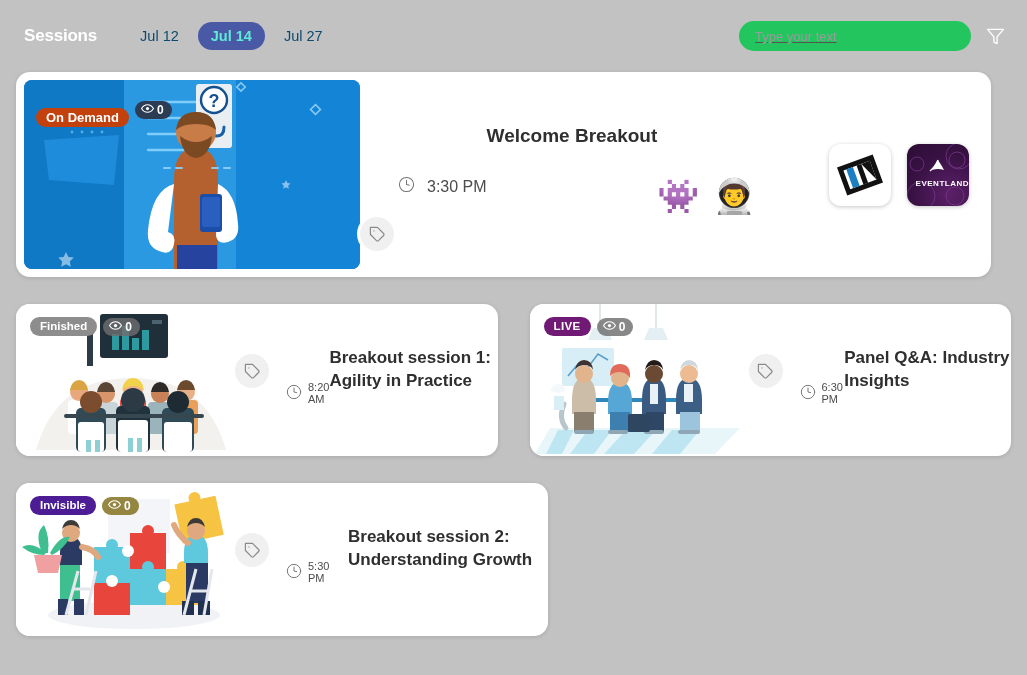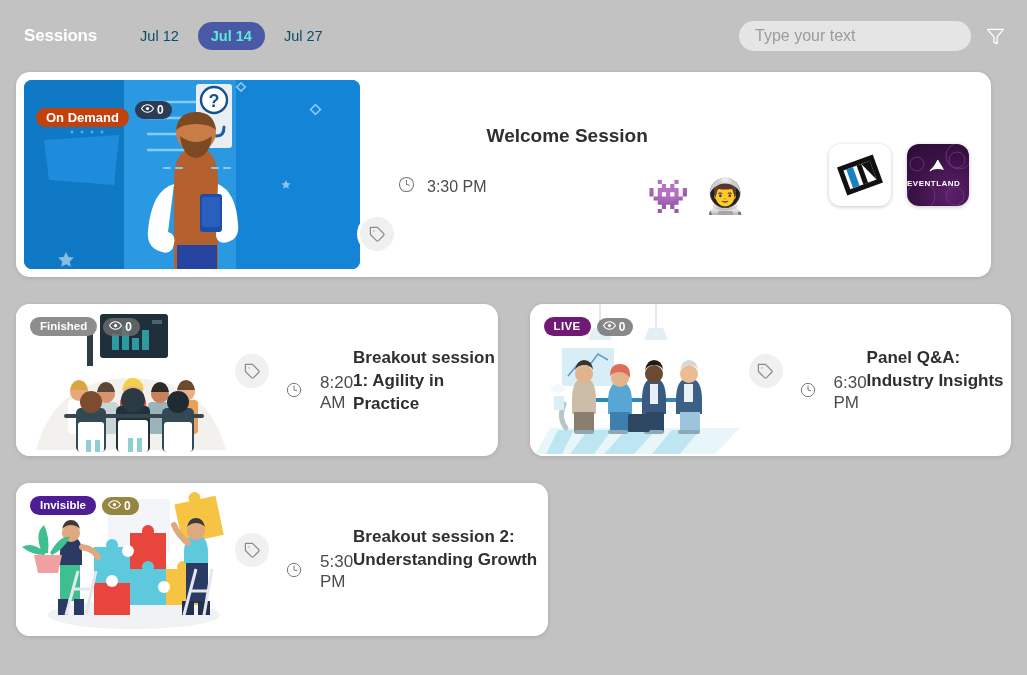--- a/index.html
+++ b/index.html
@@ -50,29 +50,30 @@
   }
   .header-right {
     margin-left: auto;
     display: flex;
     align-items: center;
     gap: 14px;
   }
   .search-box {
     width: 200px;
     height: 30px;
-    background: #e5e5e5;
+    background: #22c55e;
     border: none;
     border-radius: 16px;
     padding: 0 16px;
-    font-size: 16px;
+    font-size: 13px;
     font-family: "Liberation Sans", sans-serif;
     color: #555;
     outline: none;
     box-sizing: content-box;
+    text-decoration: underline;
   }
   .search-box::placeholder { color: #9b9b9b; }
   .filter-icon {
     width: 20px;
     height: 20px;
     cursor: pointer;
     display: flex;
     align-items: center;
     justify-content: center;
   }
@@ -188,21 +189,21 @@
     flex-direction: row;
   }
   .card.half .card-body { padding: 25px 0 0 40px; }
   .time-row {
     display: flex;
     align-items: center;
     gap: 12px;
     color: #4c4c4c;
     font-size: 16px;
   }
-  .card.half .time-row { font-size: 17px; gap: 18px; }
+  .card.half .time-row { font-size: 11px; gap: 6px; }
   .session-title {
     margin-top: 20px;
     font-size: 19px;
     font-weight: bold;
     color: #2f2f2f;
     line-height: 24px;
     max-width: 300px;
   }
   .card.half .session-title {
     font-size: 17px;
@@ -238,21 +239,21 @@
     flex-shrink: 0;
   }
   .logo-tile.white { background: #ffffff; }
   .logo-tile.purple {
     background: radial-gradient(circle at 70% 80%, #5c2069 0%, #3a1245 55%, #2a0d33 100%);
   }
   .eventland-text {
     position: absolute;
     left: 0; right: 0;
     bottom: 18px;
-    text-align: left;
+    text-align: right;
     color: #ffffff;
     font-size: 8px;
     font-weight: bold;
     letter-spacing: 0.5px;
   }
 </style>
 </head>
 <body>
 
 <div class="header">
@@ -359,21 +360,21 @@
       <div class="card-body">
         <div class="time-row">
           <span>
             <svg width="17" height="17" viewBox="0 0 24 24" fill="none" stroke="#777777" stroke-width="1.5" stroke-linecap="round" stroke-linejoin="round">
               <circle cx="12" cy="12" r="10"></circle>
               <polyline points="12 6 12 12 16 13"></polyline>
             </svg>
           </span>
           <span>3:30 PM</span>
         </div>
-        <div class="session-title">Welcome Session</div>
+        <div class="session-title">Welcome Breakout</div>
         <div class="avatars">
           <span>👾</span>
           <span>👨‍🚀</span>
         </div>
       </div>
 
       <div class="logos">
         <div class="logo-tile white">
           <svg width="62" height="62" viewBox="0 0 62 62">
             <g transform="rotate(-20 31 31)">

